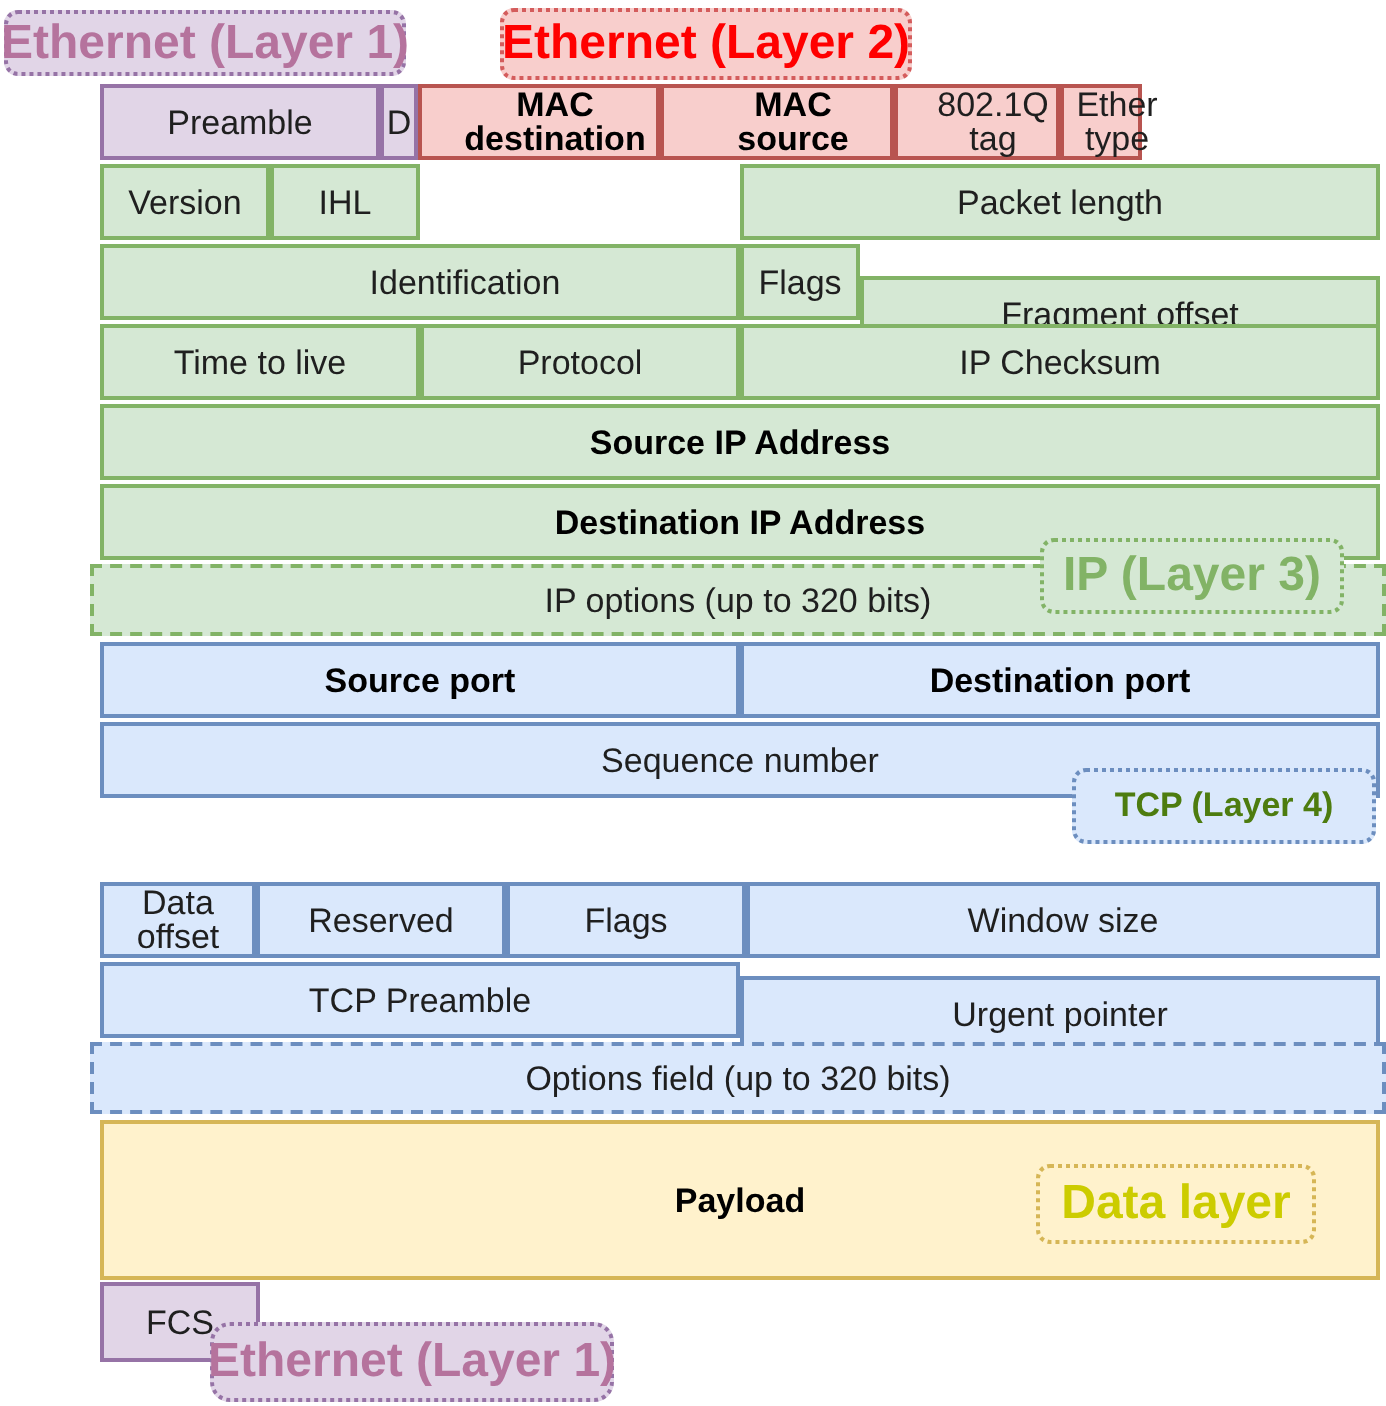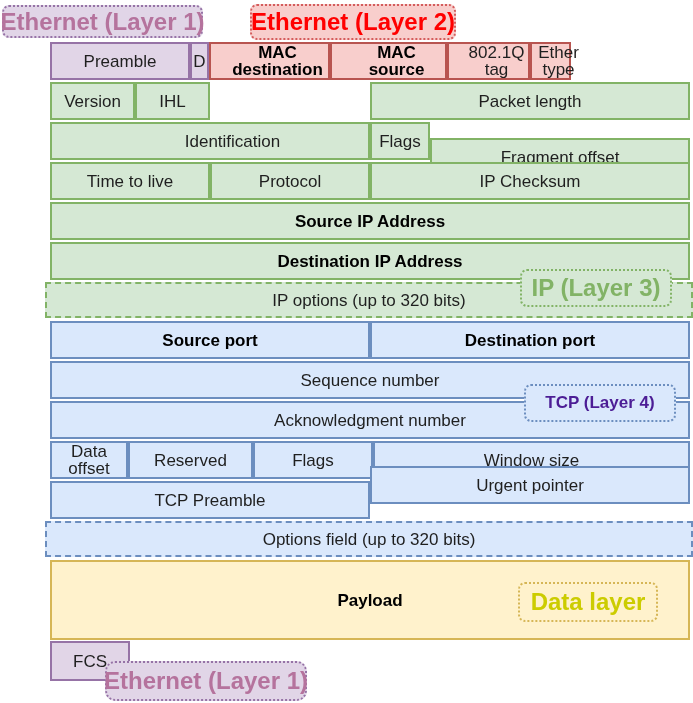--- a/index.html
+++ b/index.html
@@ -23,21 +23,21 @@
   .dashed { border-style:dashed; height:36px; }
   .tag {
     position:absolute; box-sizing:border-box; z-index:10;
     border:2px dotted #999; border-radius:7px;
     display:flex; align-items:center; justify-content:center;
     font-weight:bold; font-size:24px; white-space:nowrap;
   }
   .tag-eth1-top    { left:2px;   top:5px;   width:201px; height:33px; background:#E1D5E7; border-color:#9673A6; color:#B5739D; }
   .tag-eth2-top    { left:250px; top:4px;   width:206px; height:36px; background:#F8CECC; border-color:#D45C5C; color:#FF0000; }
   .tag-ip          { left:520px; top:221px; width:152px; height:38px; background:#D5E8D4; border-color:#82B366; color:#82B366;margin-top:48px; }
-  .tag-tcp         { left:524px; top:384px; width:152px; height:38px; background:#DAE8FC; border-color:#6C8EBF; color:#4c1d95; font-size:17px; }
+  .tag-tcp         { left:536px; top:384px; width:152px; height:38px; background:#DAE8FC; border-color:#6C8EBF; color:#4d7c0f; font-size:17px; }
   .tag-data        { left:518px; top:582px; width:140px; height:40px; background:#FFF2CC; border-color:#D6B656; color:#CCCC00; }
   .tag-eth1-bottom { left:105px; top:661px; width:202px; height:40px; background:#E1D5E7; border-color:#9673A6; color:#B5739D; border-radius:10px; }
 </style>
 </head>
 <body>
 
 <div id="canvas">
 
   <div class="tag tag-eth1-top">Ethernet (Layer 1)</div>
   <div class="tag tag-eth2-top">Ethernet (Layer 2)</div>
@@ -64,29 +64,28 @@
   <div class="cell green bold" style="left:50px; top:202px; width:640px;">Source IP Address</div>
   <div class="cell green bold" style="left:50px; top:242px; width:640px;">Destination IP Address</div>
   <div class="cell green dashed" style="left:45px; top:282px; width:648px;">IP options (up to 320 bits)</div>
 
   <div class="tag tag-ip">IP (Layer 3)</div>
 
   <div class="cell blue bold" style="left:370px; top:321px; width:320px;">Destination port</div>
   <div class="cell blue bold" style="left:50px; top:321px; width:320px;">Source port</div>
 
   <div class="cell blue" style="left:50px; top:361px; width:640px;">Sequence number</div>
-  <div class="cell blue" style="left:50px; top:401px; width:640px;">Acknowledgment number</div>
 
   <div class="cell blue" style="left:50px; top:441px; width:78px;">Data offset</div>
   <div class="cell blue" style="left:128px; top:441px; width:125px;">Reserved</div>
   <div class="cell blue" style="left:253px; top:441px; width:120px;">Flags</div>
   <div class="cell blue" style="left:373px; top:441px; width:317px;">Window size</div>
 
   <div class="cell blue" style="left:50px; top:481px; width:320px;">TCP Preamble</div>
-  <div class="cell blue" style="left:370px; top:466px; width:320px;">Urgent pointer</div>
+  <div class="cell blue" style="left:370px; top:488px; width:320px;">Urgent pointer</div>
 
   <div class="cell blue dashed" style="left:45px; top:521px; width:648px;">Options field (up to 320 bits)</div>
 
   <div class="tag tag-tcp">TCP (Layer 4)</div>
 
   <div class="cell yellow bold" style="left:50px; top:560px; width:640px; height:80px;">Payload</div>
   <div class="tag tag-data">Data layer</div>
 
   <div class="cell purple" style="left:50px; top:641px; width:80px; height:40px;">FCS</div>
   <div class="tag tag-eth1-bottom">Ethernet (Layer 1)</div>

